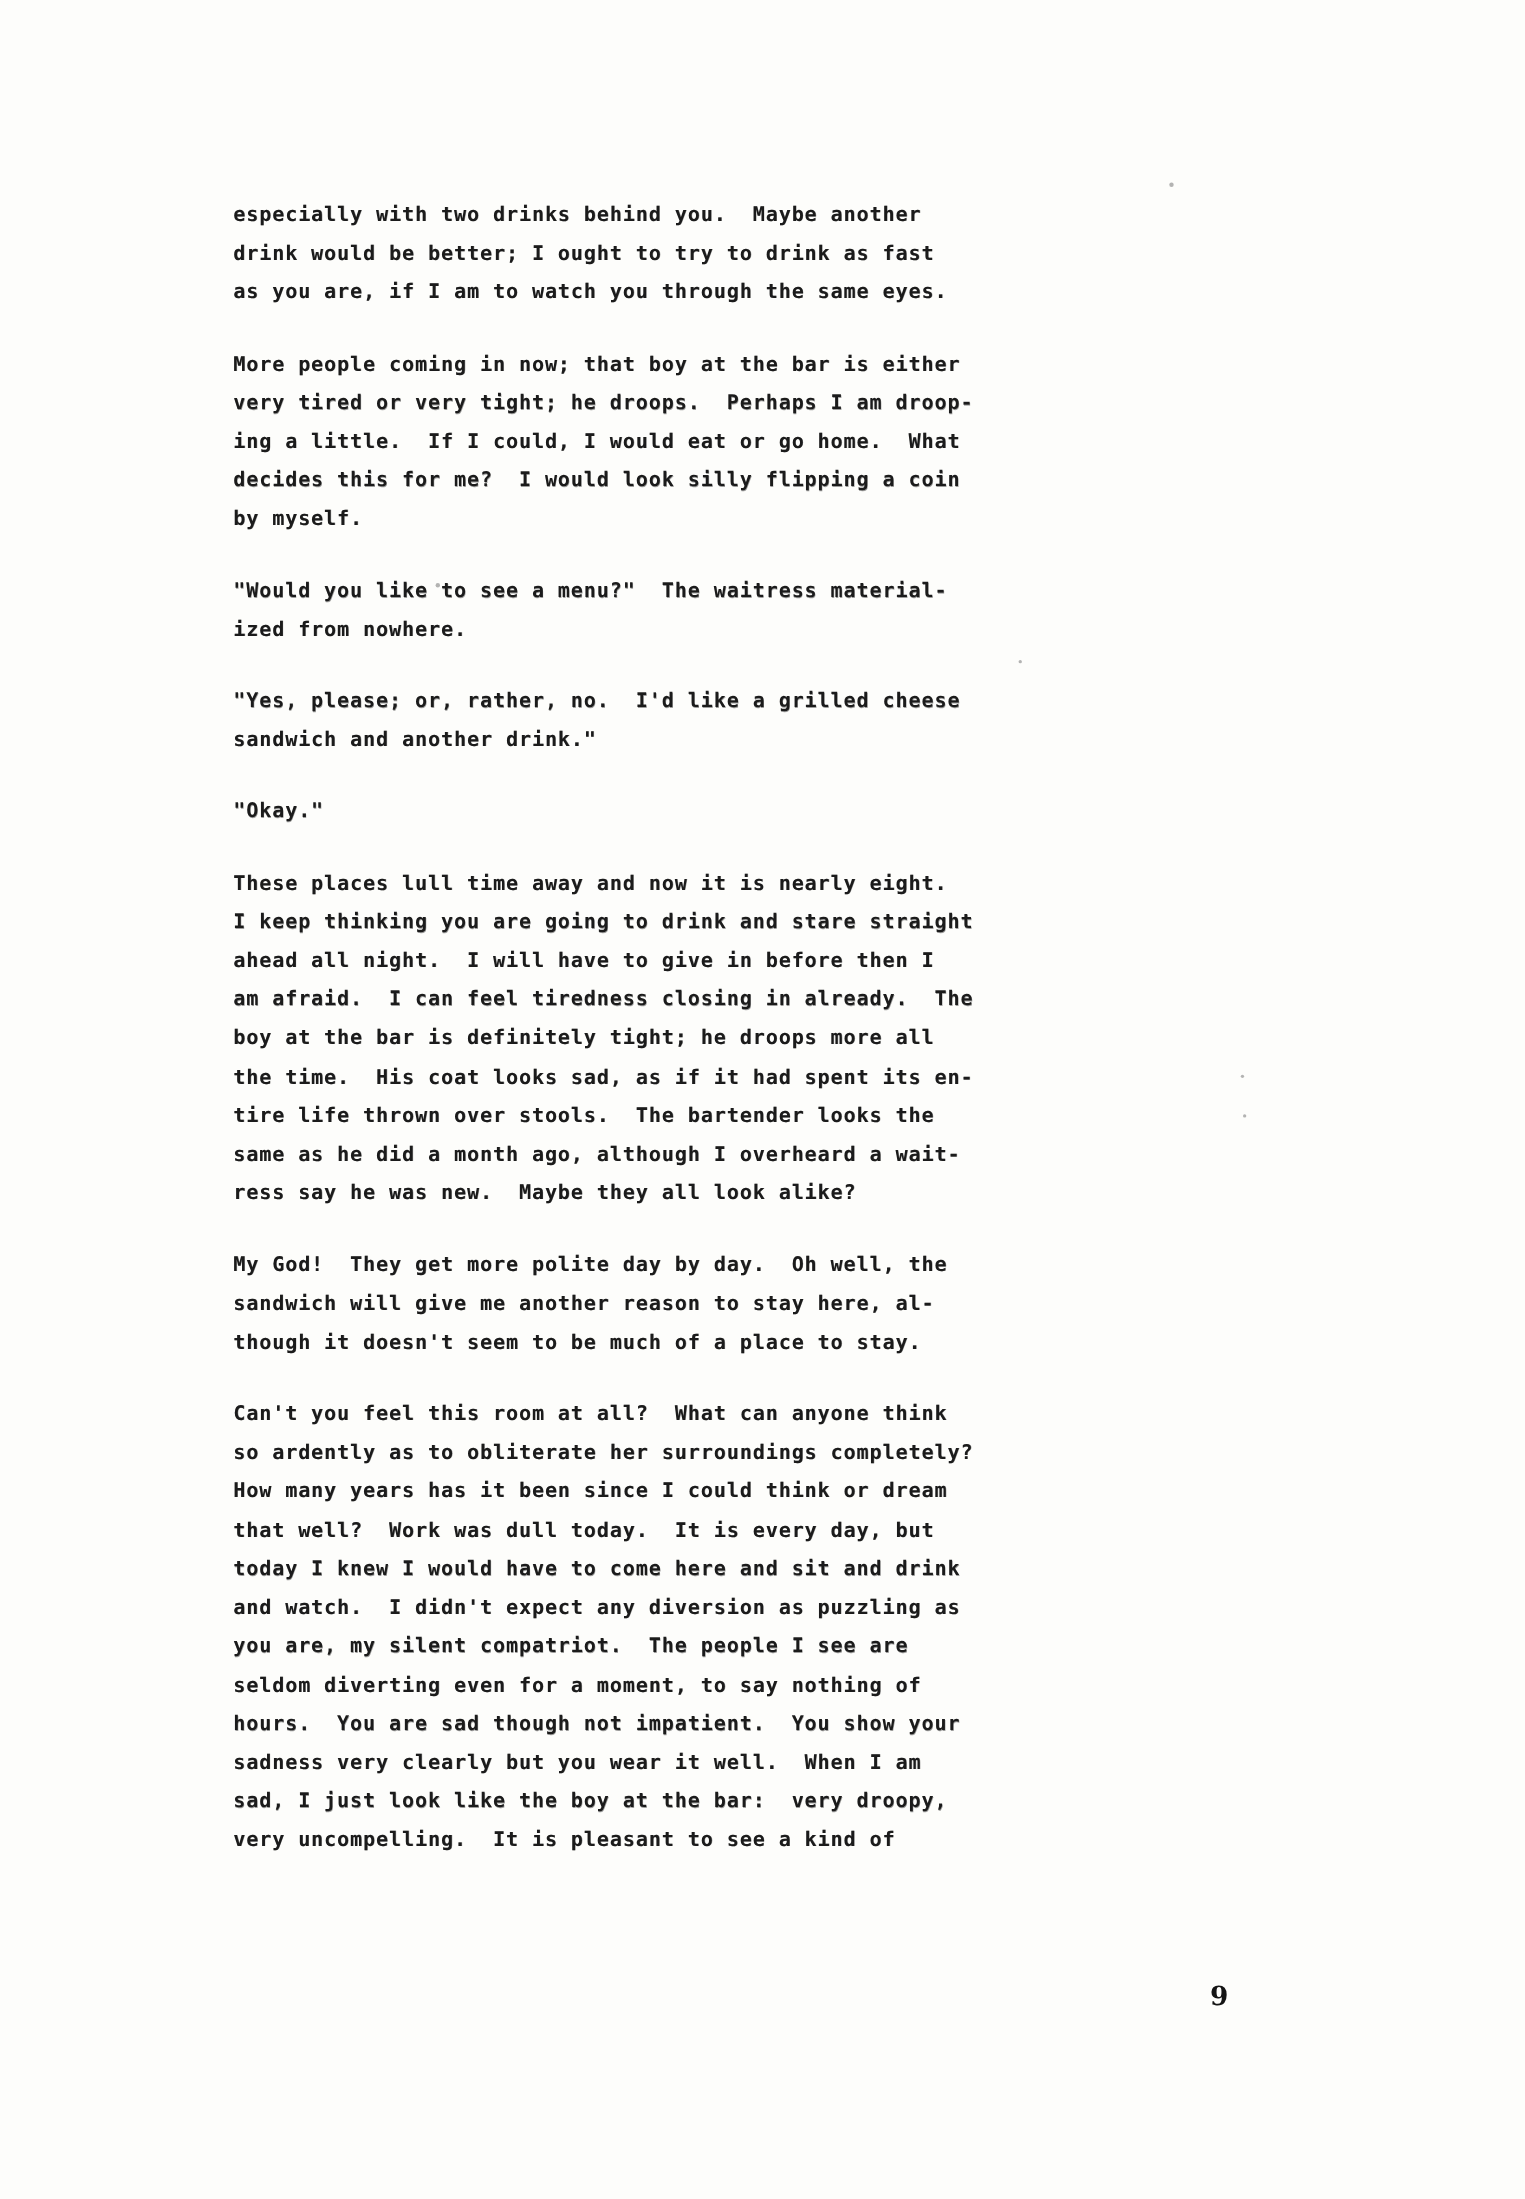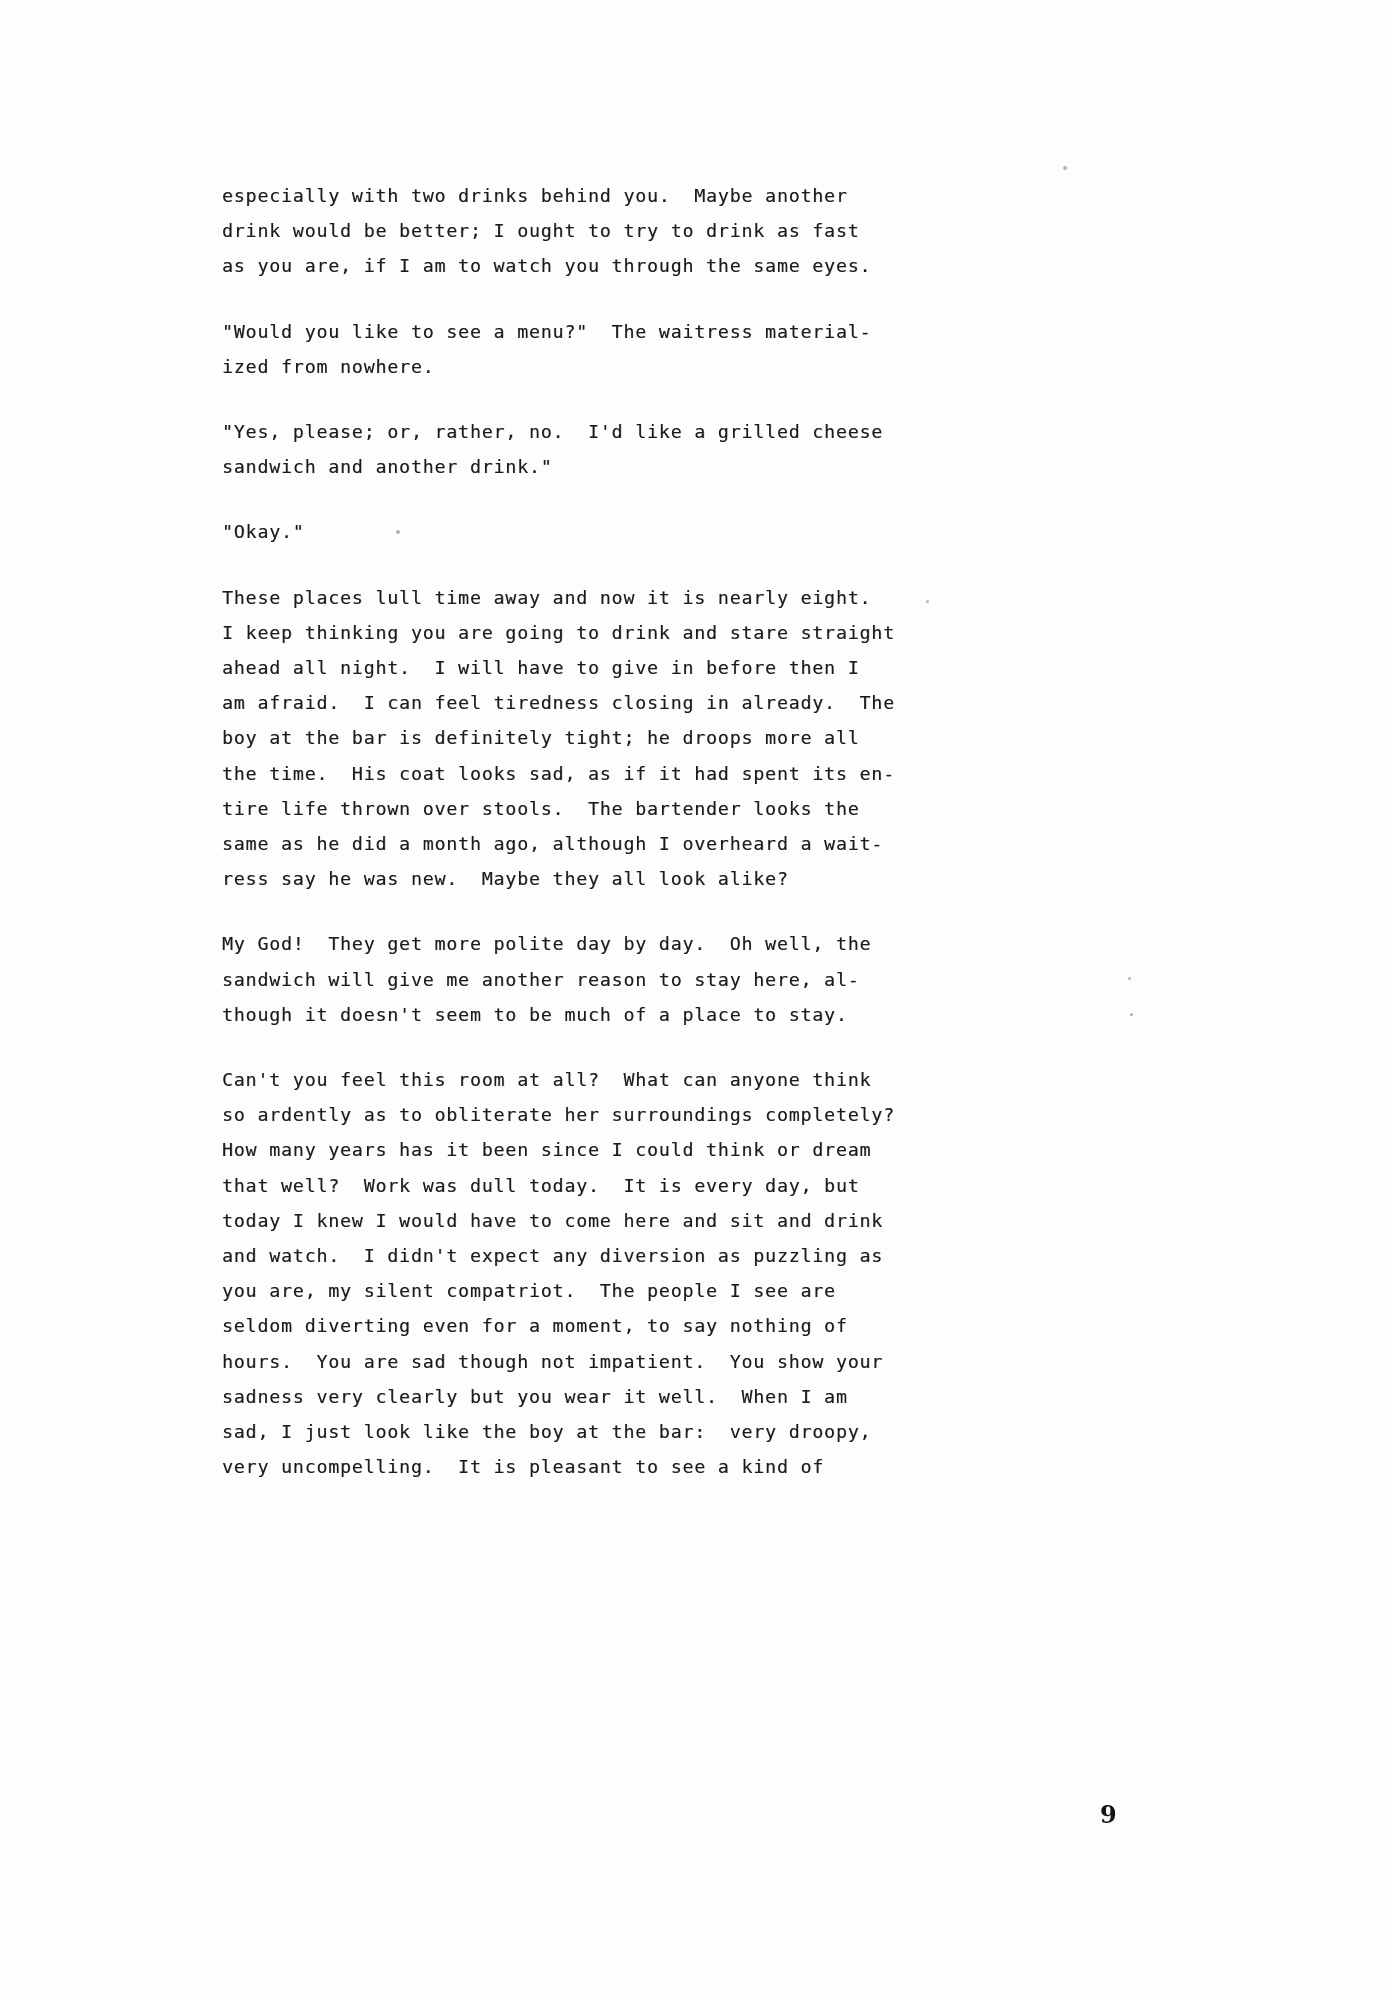--- a/index.html
+++ b/index.html
@@ -17,23 +17,24 @@
   }
   .page {
     position: absolute;
     left: 0; top: 0;
     width: 1386px;
     height: 1999px;
     background: #fdfdfb;
   }
   .typescript {
     position: absolute;
-    left: 222px;
+    left: 212px;
     top: 178px;
     width: 740px;
+    font-weight: bold;
   }
   .para {
     margin: 0 0 30px 0;
     font-size: 18.3px;
     line-height: 35.2px;
     letter-spacing: 0.8px;
     white-space: pre-wrap;
     color: #1b1b1b;
     text-shadow: 0.4px 0.3px 0.6px rgba(40,40,40,0.45);
   }
@@ -70,20 +71,25 @@
   <div class="speck s1"></div>
   <div class="speck s2"></div>
   <div class="speck s3"></div>
   <div class="speck s4"></div>
   <div class="speck s5"></div>
 
   <div class="typescript">
     <p class="para">especially with two drinks behind you.  Maybe another
 drink would be better; I ought to try to drink as fast
 as you are, if I am to watch you through the same eyes.</p>
+    <p class="para">More people coming in now; that boy at the bar is either
+very tired or very tight; he droops.  Perhaps I am droop-
+ing a little.  If I could, I would eat or go home.  What
+decides this for me?  I would look silly flipping a coin
+by myself.</p>
     <p class="para">"Would you like to see a menu?"  The waitress material-
 ized from nowhere.</p>
     <p class="para">"Yes, please; or, rather, no.  I'd like a grilled cheese
 sandwich and another drink."</p>
     <p class="para">"Okay."</p>
     <p class="para">These places lull time away and now it is nearly eight.
 I keep thinking you are going to drink and stare straight
 ahead all night.  I will have to give in before then I
 am afraid.  I can feel tiredness closing in already.  The
 boy at the bar is definitely tight; he droops more all

